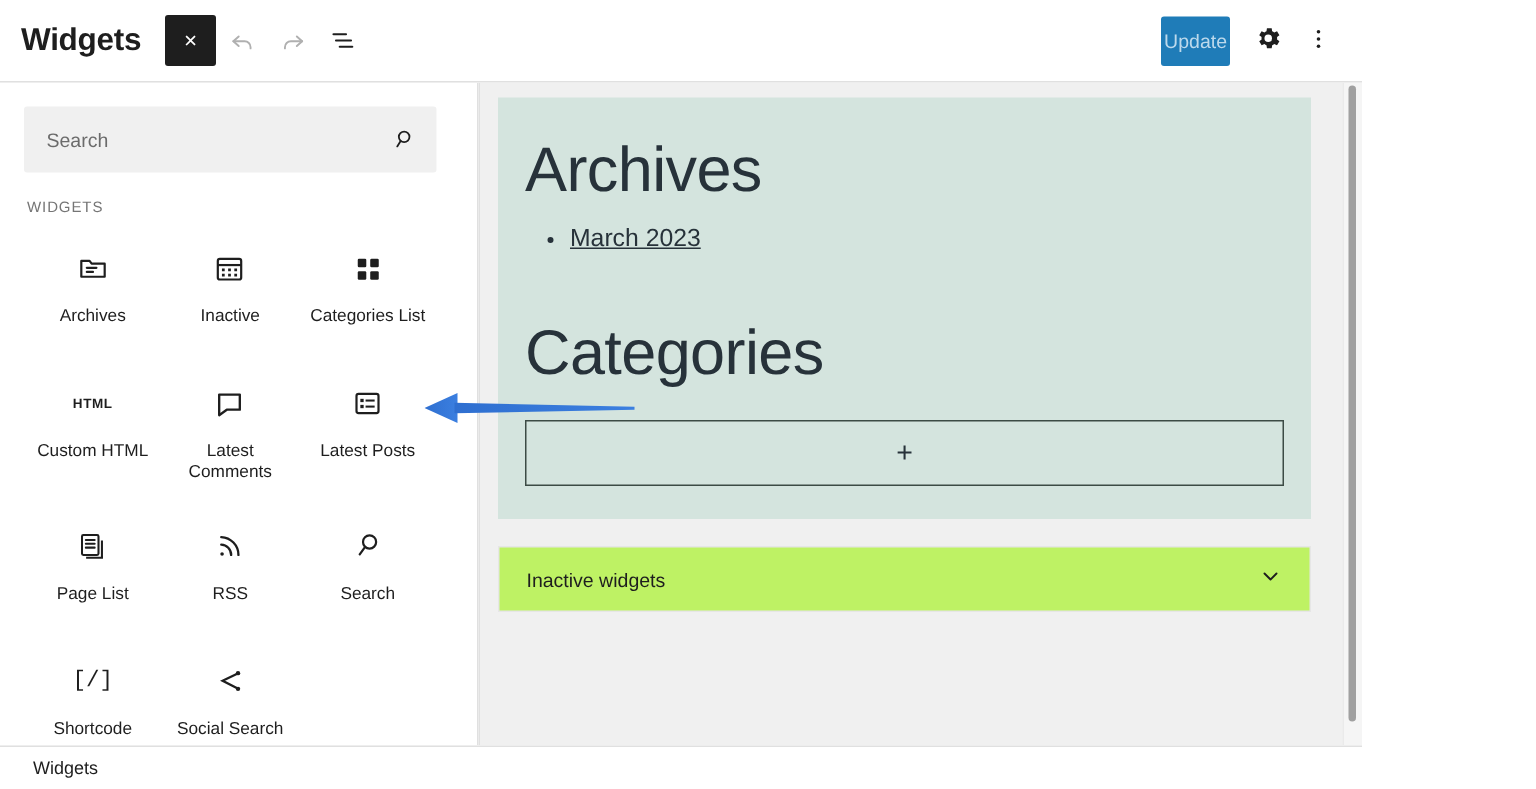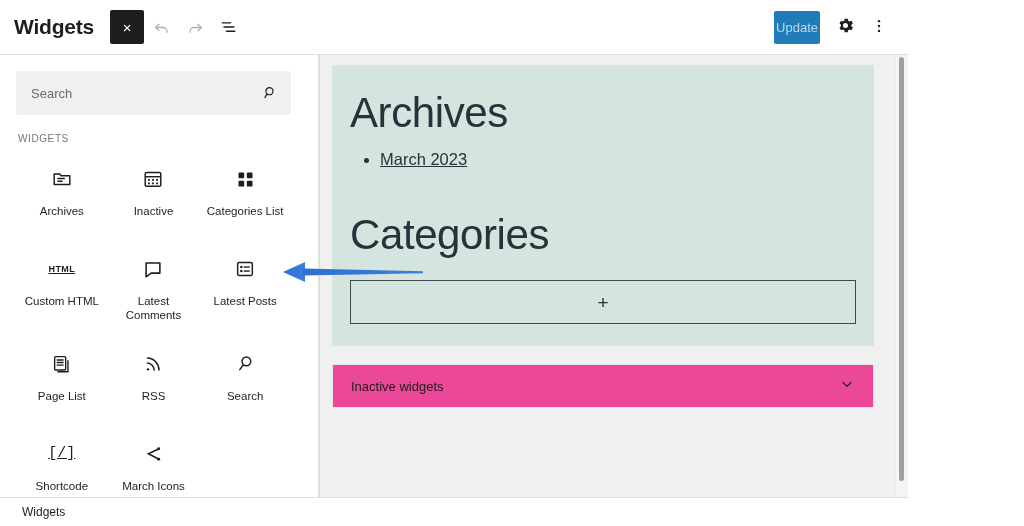--- a/index.html
+++ b/index.html
@@ -160,21 +160,20 @@
     border-radius: 2px;
     min-height: 62px;
   }
   .widget-ico {
     height: 26px;
     display: flex;
     align-items: center;
     justify-content: center;
     margin-bottom: 12px;
     color: #1e1e1e;
-    text-decoration: underline;
   }
   .widget-ico.texty {
     font-size: 9px;
     font-weight: bold;
     letter-spacing: 0.4px;
     font-family: "Liberation Sans", sans-serif;
   }
   .widget-ico.code {
     font-size: 15px;
     font-family: "Liberation Mono", monospace;
@@ -235,21 +234,21 @@
     background: transparent;
     box-sizing: border-box;
   }
   .appender .plus {
     font-size: 19px;
     color: #27323a;
     line-height: 1;
   }
   .inactive-panel {
     margin-top: 18px;
-    background: #ec4899;
+    background: #bef264;
     border: 1px solid #e6e6e6;
     height: 44px;
     display: flex;
     align-items: center;
     justify-content: space-between;
     padding: 0 18px;
     box-sizing: border-box;
     cursor: pointer;
   }
   .inactive-label {
@@ -506,21 +505,21 @@
         </div>
 
         <div class="widget-cell">
           <span class="widget-ico">
             <svg width="22" height="22" viewBox="0 0 24 24" fill="none" stroke="#1e1e1e" stroke-width="1.7" stroke-linecap="round">
               <path d="M18 6.5 L7 11.8 L18 17.5"></path>
               <circle cx="18.2" cy="6.3" r="1.6" fill="#1e1e1e" stroke="none"></circle>
               <circle cx="18.2" cy="17.7" r="1.6" fill="#1e1e1e" stroke="none"></circle>
             </svg>
           </span>
-          <span class="widget-name">March Icons</span>
+          <span class="widget-name">Social Search</span>
         </div>
 
 
       </div>
       <div class="sidebar-hairline"></div>
     </div>
 
     <div class="canvas-scroll">
 
       <div class="widget-area">

